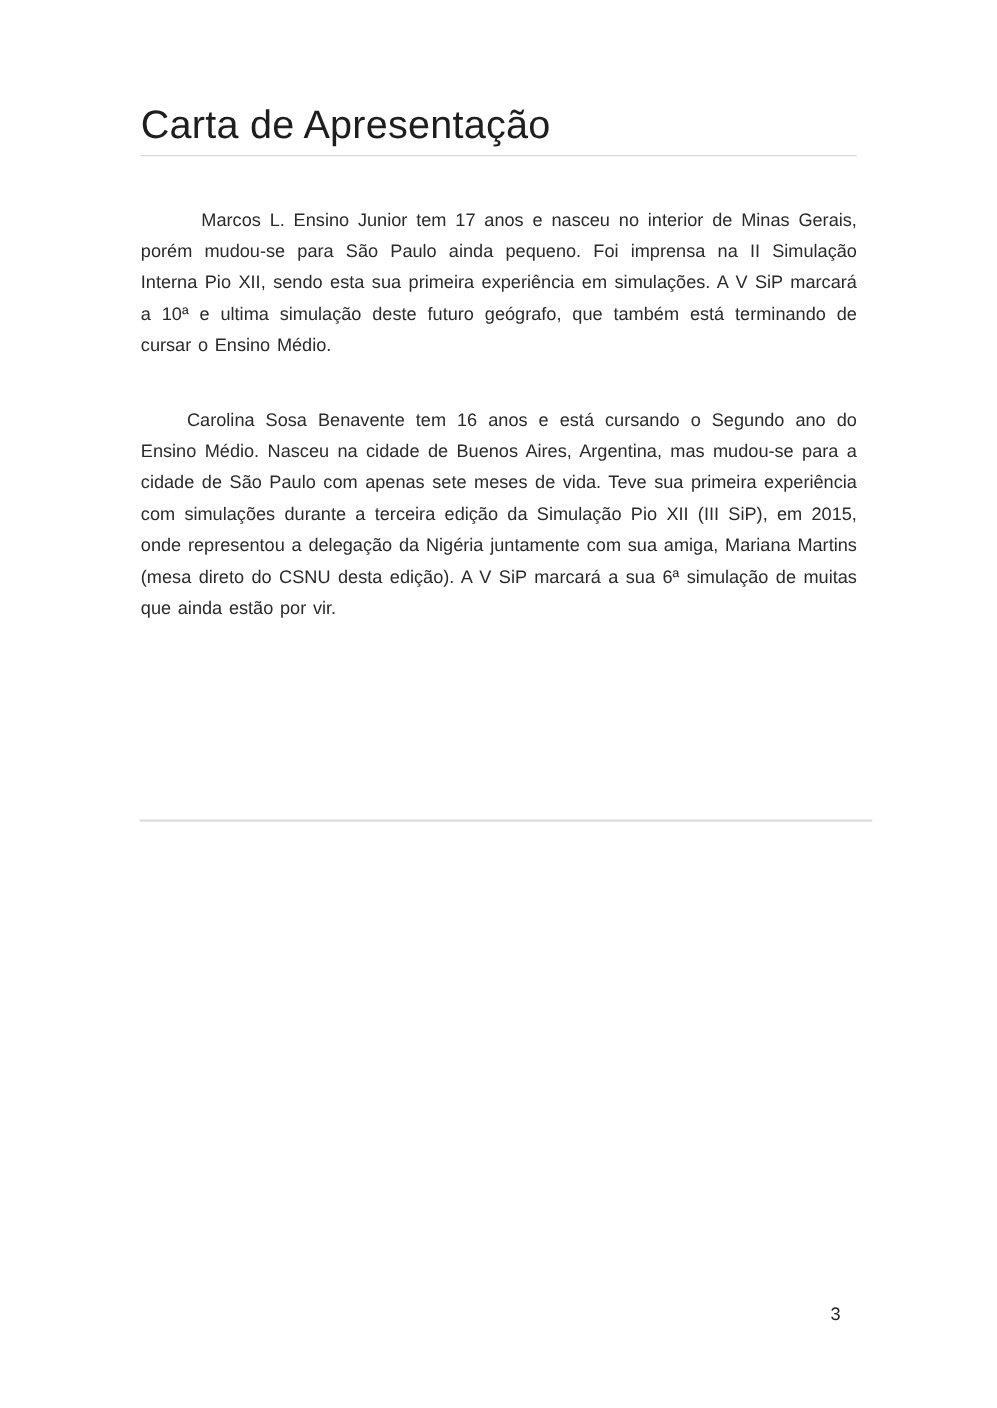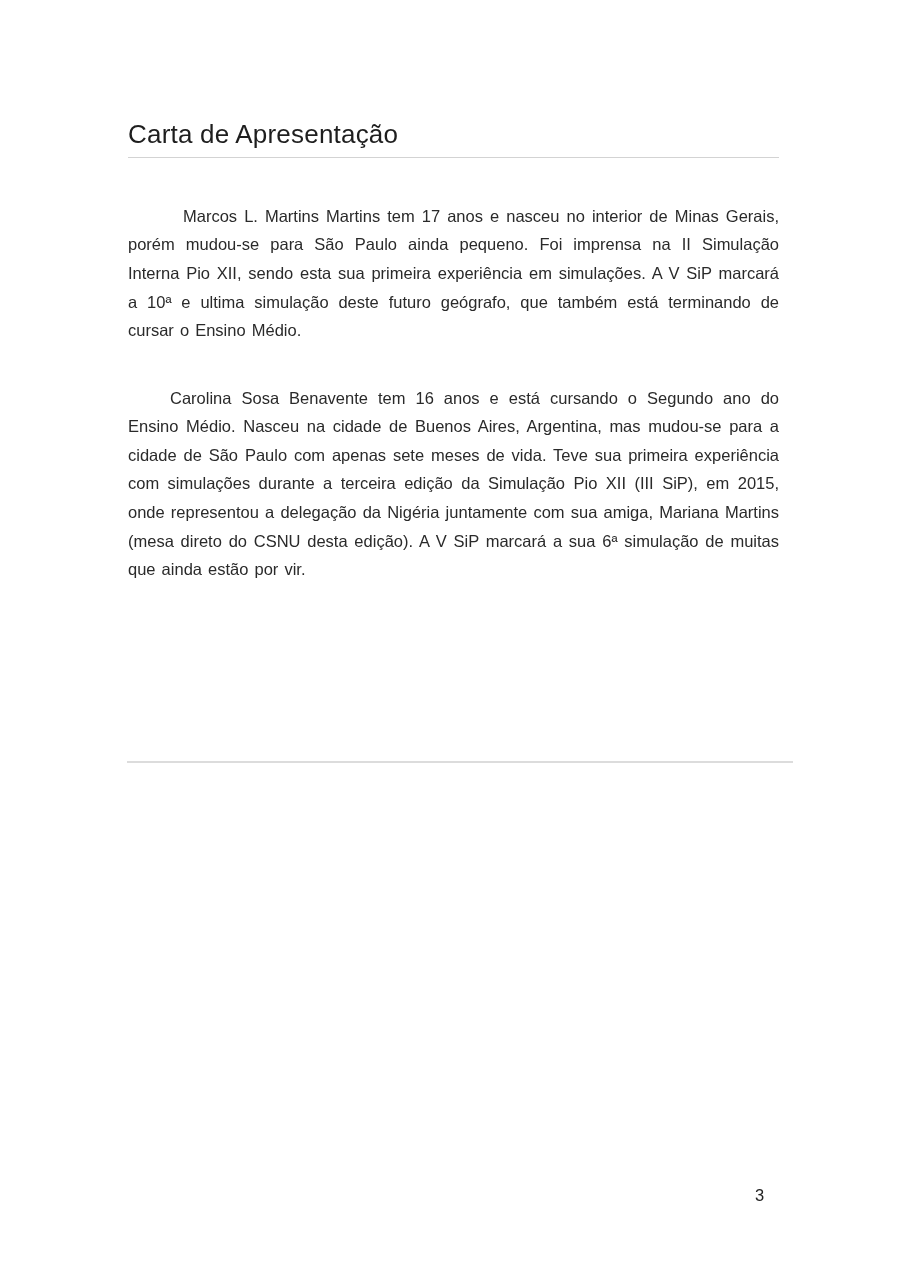--- a/index.html
+++ b/index.html
@@ -17,22 +17,22 @@
     inset: 0;
     background: #ffffff;
   }
   .content {
     position: absolute;
     left: 128px;
     top: 0;
     width: 651px;
   }
   h1.doc-title {
-    padding-top: 119px;
-    font-size: 26px;
+    padding-top: 91px;
+    font-size: 36px;
     font-weight: 400;
     line-height: 1.22;
     color: #1e1e1e;
     letter-spacing: 0.2px;
     border-bottom: 1px solid #d3d3d3;
     padding-bottom: 6px;
   }
   p.para {
     font-size: 16.5px;
     line-height: 28.6px;
@@ -65,21 +65,21 @@
   }
 </style>
 </head>
 <body>
 
 <div class="page">
   <div class="content">
 
     <h1 class="doc-title">Carta de Apresentação</h1>
 
-    <p class="para para-1"><span>Marcos L. Martins Martins</span><span> tem 17 anos e nasceu no interior de Minas Gerais, porém mudou-se para São Paulo ainda pequeno. Foi imprensa na II Simulação Interna Pio XII, sendo esta sua primeira experiência em simulações. A V SiP marcará a 10ª e ultima simulação deste futuro geógrafo, que também está terminando de cursar o Ensino Médio.</span></p>
+    <p class="para para-1"><span>Marcos L. Ensino Junior</span><span> tem 17 anos e nasceu no interior de Minas Gerais, porém mudou-se para São Paulo ainda pequeno. Foi imprensa na II Simulação Interna Pio XII, sendo esta sua primeira experiência em simulações. A V SiP marcará a 10ª e ultima simulação deste futuro geógrafo, que também está terminando de cursar o Ensino Médio.</span></p>
 
     <p class="para para-2"><span class="underlined">Carolina Sosa Benavente</span><span> tem 16 anos e está cursando o Segundo ano do Ensino Médio.  Nasceu na cidade de Buenos Aires, Argentina, mas mudou-se para a cidade de São Paulo com apenas sete meses de vida. Teve sua primeira experiência com simulações durante a terceira edição da Simulação Pio XII (III SiP), em 2015, onde representou a delegação da Nigéria juntamente com sua amiga, Mariana Martins (mesa direto do CSNU desta edição). A V SiP marcará a sua 6ª simulação de muitas que ainda estão por vir.</span></p>
 
     <hr class="footer-rule">
 
   </div>
 
   <div class="page-number">3</div>
 </div>
 

